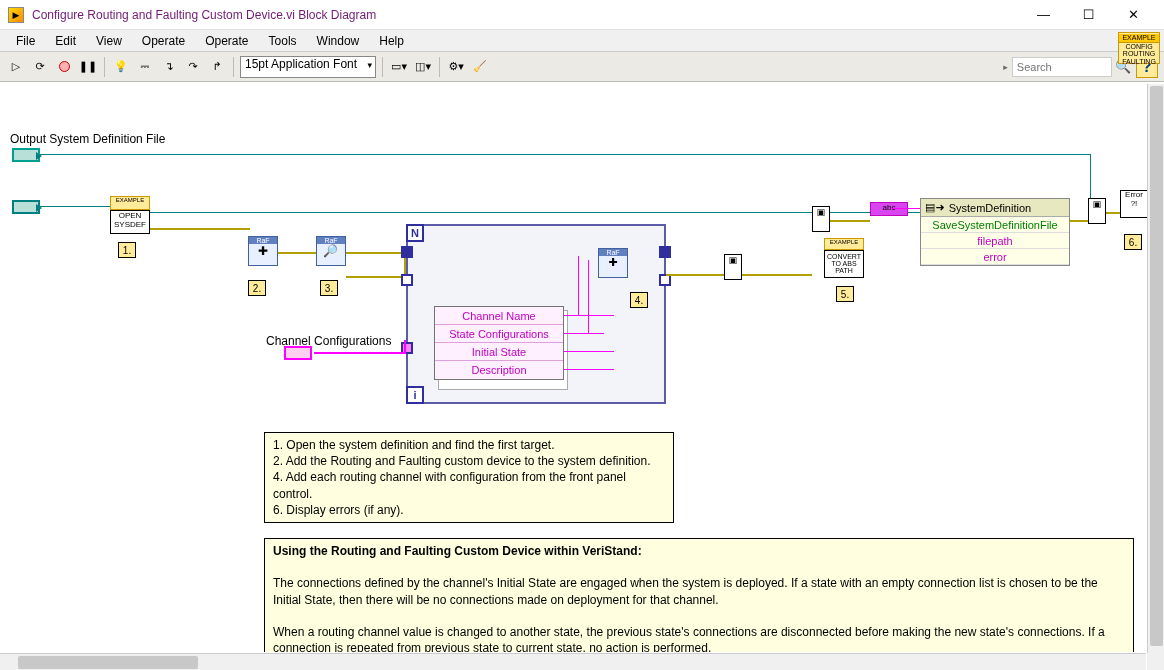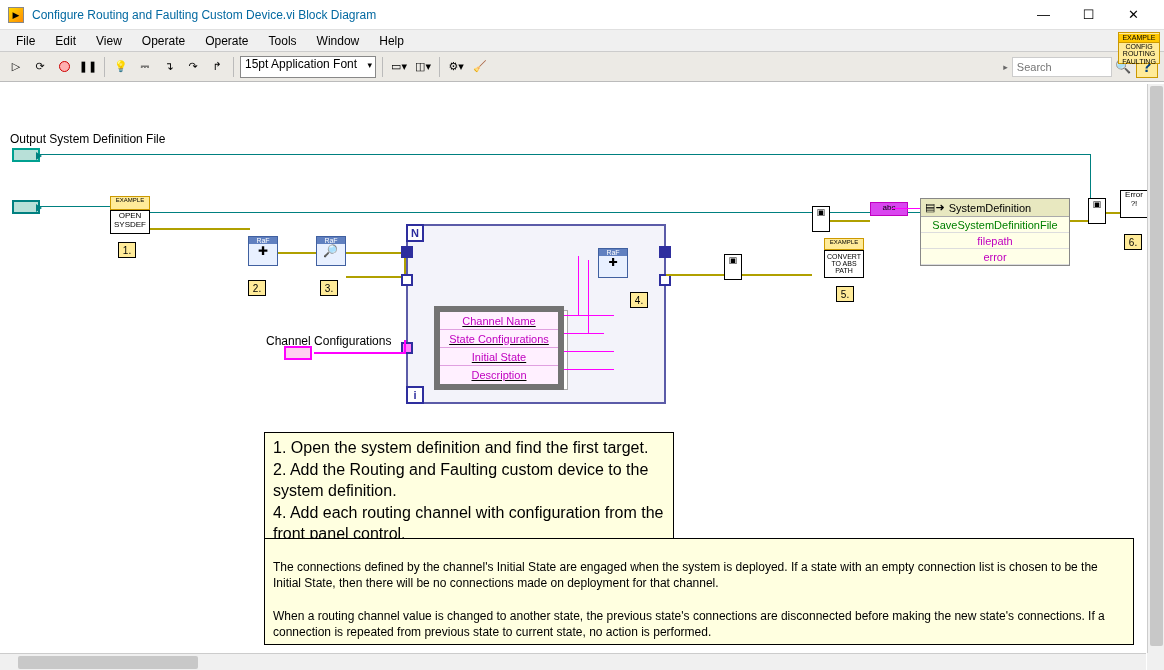--- a/index.html
+++ b/index.html
@@ -1,21 +1,21 @@
 <!DOCTYPE html>
 <html><head>
 <meta charset="utf-8">
 <style>
 * { box-sizing: border-box; margin: 0; padding: 0; font-family: "Segoe UI", Tahoma, sans-serif; }
 body { background: #fff; width: 1164px; height: 670px; overflow: hidden; position: relative; }
 
 
 .titlebar { height: 30px; background: #fff; display: flex; align-items: center; padding: 0 8px; border-bottom: 1px solid #e0e0e0; }
 .titlebar .app-icon { width: 16px; height: 16px; background: linear-gradient(135deg,#ffd700,#ff8c00); border: 1px solid #888; margin-right: 8px; display:flex; align-items:center; justify-content:center; font-size:9px; }
-.titlebar .title { font-size: 12px; color: #0369a1; flex: 1; }
+.titlebar .title { font-size: 12px; color: #701a75; flex: 1; }
 .titlebar .win-btns { display: flex; gap: 0; }
 .titlebar .win-btn { width: 45px; height: 28px; display: flex; align-items: center; justify-content: center; font-size: 13px; color: #000; cursor: pointer; }
 
 
 .menubar { height: 22px; background: #f0f0f0; display: flex; align-items: center; padding: 0 8px; gap: 4px; border-bottom: 1px solid #ccc; }
 .menubar .menu-item { font-size: 12px; padding: 2px 8px; cursor: pointer; color: #000; }
 
 
 .toolbar { height: 30px; background: #eceae5; display: flex; align-items: center; padding: 0 6px; gap: 4px; border-bottom: 1px solid #bbb; position: relative; }
 .toolbar .tb-btn { width: 20px; height: 20px; display: flex; align-items: center; justify-content: center; font-size: 12px; cursor: pointer; border: 1px solid transparent; }
@@ -43,33 +43,33 @@
 .node.example { background: #ffeb99; border-color: #cc9900; }
 .marker { position: absolute; width: 18px; height: 16px; border: 1px solid #000; background: #ffeb99; font-size: 10px; display: flex; align-items: center; justify-content: center; }
 
 
 .forloop { position: absolute; border: 2px solid #5b5ba8; background: #f3f3fa; }
 .forloop .N { position: absolute; top: -2px; left: -2px; width: 18px; height: 18px; border: 2px solid #2e2e9e; background: #fff; color: #2e2e9e; font-weight: bold; font-size: 11px; display:flex; align-items:center; justify-content:center; }
 .forloop .i { position: absolute; bottom: -2px; left: -2px; width: 18px; height: 18px; border: 2px solid #2e2e9e; background: #fff; color: #2e2e9e; font-weight: bold; font-size: 11px; display:flex; align-items:center; justify-content:center; }
 .forloop .tunnel { position:absolute; width:12px; height:12px; background:#fff; border:2px solid #2e2e9e; }
 
 
-.unbundle { position: absolute; border: 6px solid #737373; background: #fff0ff; text-decoration: underline; }
+.unbundle { position: absolute; border: 1px solid #737373; background: #fff0ff; }
 .unbundle .row { height: 18px; border-bottom: 1px solid #e0a0e0; font-size: 11px; color: #c000c0; display: flex; align-items: center; justify-content: center; padding: 0 6px; }
 .unbundle .row:last-child { border-bottom: none; }
 
 
 .invoke { position: absolute; border: 1px solid #888; background: #ffffe8; }
 .invoke .head { height: 18px; background: #e8e8c0; border-bottom: 1px solid #aaa; font-size: 11px; display: flex; align-items: center; padding: 0 4px; }
 .invoke .row { height: 16px; font-size: 11px; display: flex; align-items: center; justify-content: center; border-bottom: 1px solid #ddd; }
 .invoke .row.method { color: #008000; }
 .invoke .row.param { color: #c000c0; }
 
 
-.comment { position: absolute; background: #ffffe0; border: 1px solid #000; font-size: 16px; padding: 4px 8px; line-height: 1.35; }
+.comment { position: absolute; background: #ffffe0; border: 1px solid #000; font-size: 12px; padding: 4px 8px; line-height: 1.35; }
 .comment.big { font-size: 12px; }
 .comment .bold { font-weight: bold; }
 
 
 .wire { position: absolute; background: #008080; }
 .wire.h { height: 1px; }
 .wire.v { width: 1px; }
 .wire.pink { background: #ff00ff; }
 .wire.yellow { background: #b0a000; height:2px; }
 .wire.teal { background: #008080; }
@@ -278,20 +278,21 @@
   <div class="marker" style="top:110px;left:1124px">6.</div>
 
   <div class="comment" style="top:308px;left:264px;width:410px">
     <div>1. Open the system definition and find the first target.</div>
     <div>2. Add the Routing and Faulting custom device to the system definition.</div>
     <div>4. Add each routing channel with configuration from the front panel control.</div>
     <div>6. Display errors (if any).</div>
   </div>
 
   <div class="comment big" style="top:414px;left:264px;width:870px">
+    <div class="bold">Using the Routing and Faulting Custom Device within VeriStand:</div>
     <br>
     <div>The connections defined by the channel's Initial State are engaged when the system is deployed.  If a state with an empty connection list is chosen to be the Initial State, then there will be no connections made on deployment for that channel.</div>
     <br>
     <div>When a routing channel value is changed to another state, the previous state's connections are disconnected before making the new state's connections. If a connection is repeated from previous state to current state, no action is performed.</div>
   </div>
 
 </div>
 
 <div class="scroll-v">
     <div class="thumb"></div>

